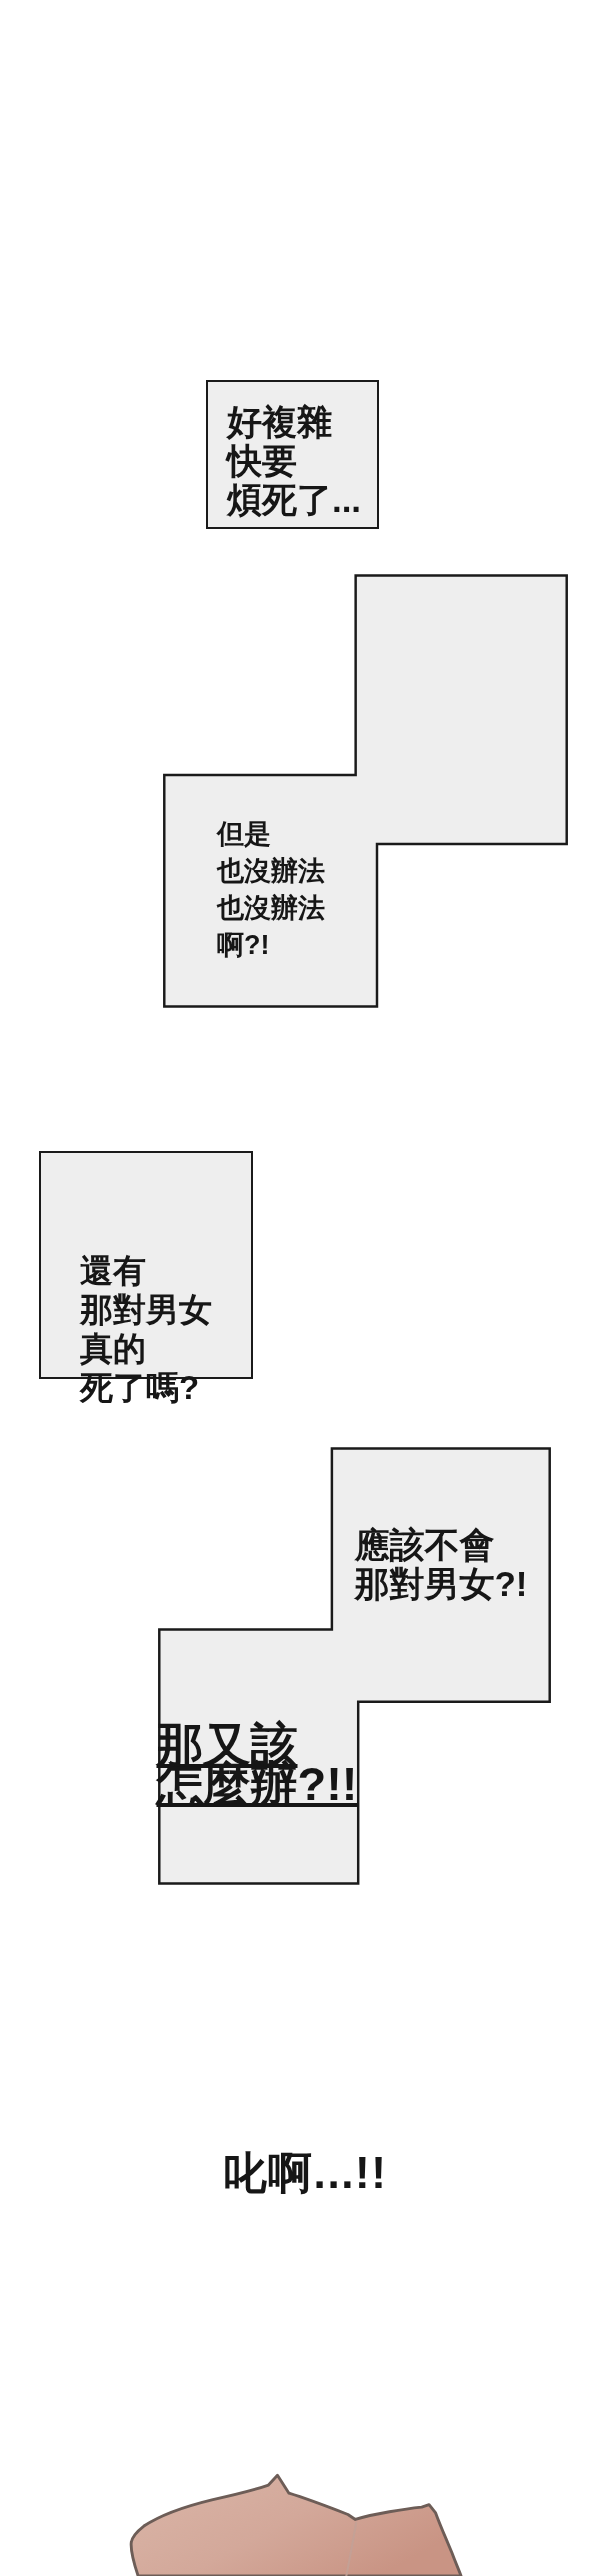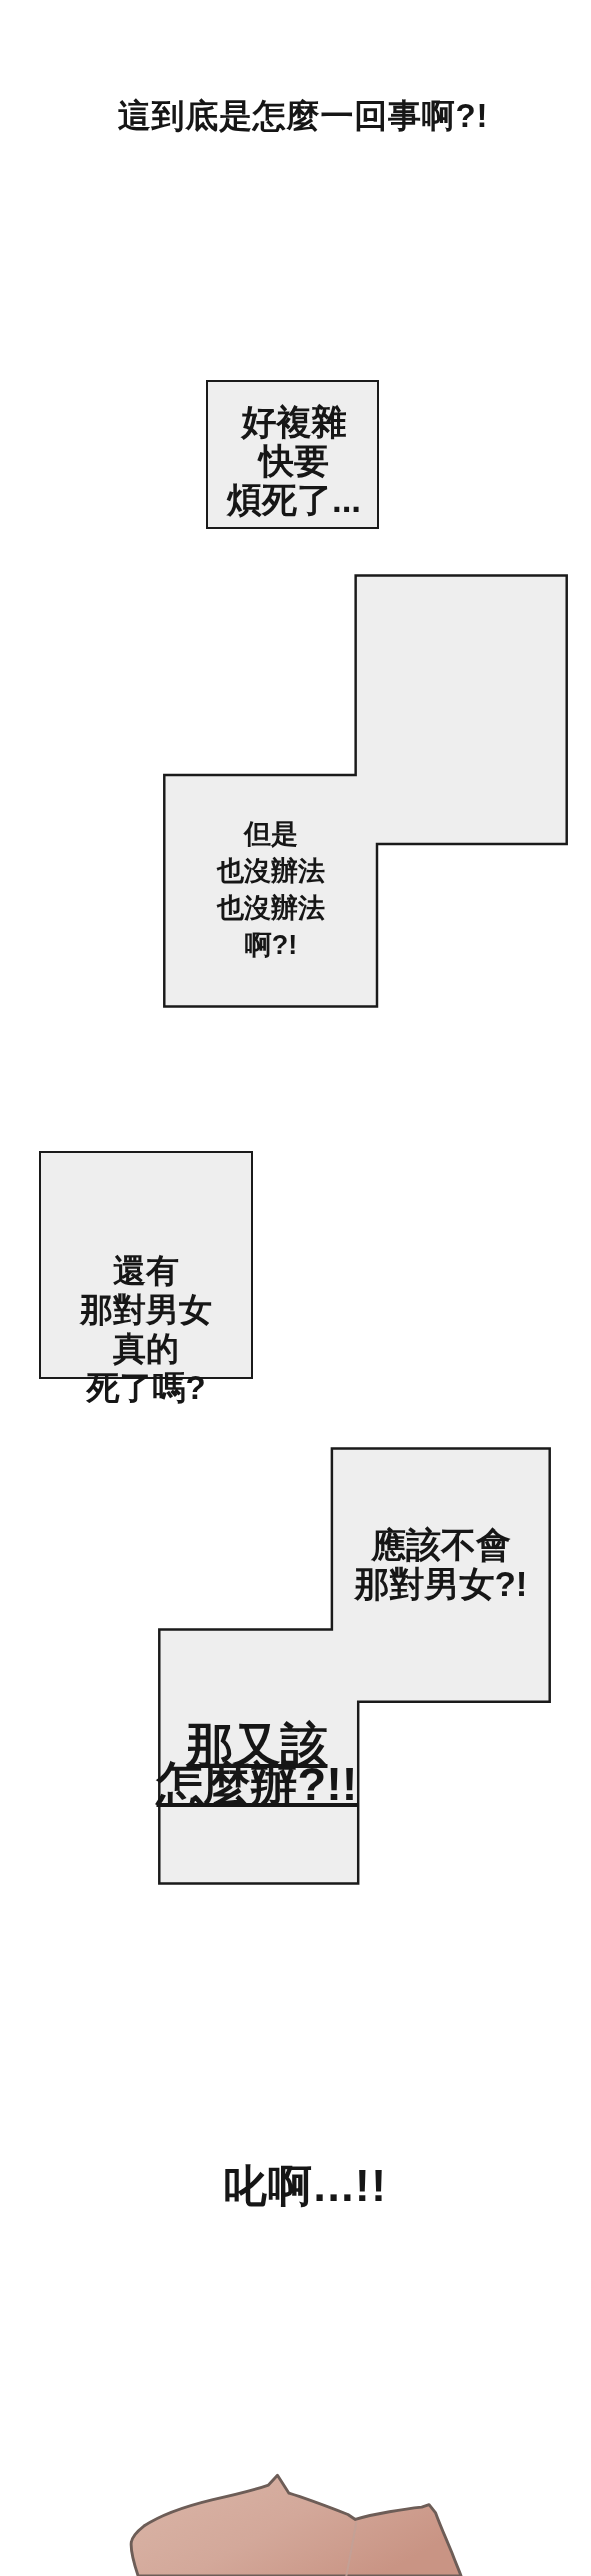--- a/index.html
+++ b/index.html
@@ -18,44 +18,42 @@
     font-size:33px;font-weight:700;white-space:nowrap;
     letter-spacing:0.8px;color:#161616;
   }
   .panel-rect{
     background:#eeeeee;
     border:2.5px solid #1a1a1a;
     box-sizing:border-box;
   }
   .panel-text{
     transform:translateX(-50%);
-    text-align:center;
     font-weight:700;
     color:#161616;
     white-space:nowrap;
   }
   .t1{top:402px;left:294px;font-size:35px;line-height:39px;}
   .t2{top:660px;left:463px;font-size:35px;line-height:39px;}
   .t3{top:816px;left:271px;font-size:27px;line-height:37px;}
   .t4{top:1251px;left:146px;font-size:33px;line-height:39px;}
   .t5{top:1525px;left:441px;font-size:35px;line-height:39px;}
   .t6{top:1725px;left:257px;font-size:47px;line-height:39px;text-decoration:underline;}
   .scream{
     top:2144px;left:305px;transform:translateX(-50%);
     font-size:44px;font-weight:700;white-space:nowrap;
-    color:#161616;letter-spacing:1.6px;margin-top:13px;
+    color:#161616;letter-spacing:1.6px;
   }
   svg{display:block;}
 </style>
 </head>
 <body>
 
 <div class="page">
 
-  <div class="abs headline">這到底是怎麼一回事啊?!</div>
 
   <div class="abs panel-rect" style="left:206px;top:380px;width:173px;height:149px;"></div>
   <div class="abs panel-text t1">
     <div>好複雜</div>
     <div>快要</div>
     <div>煩死了...</div>
   </div>
 
   <svg class="abs" style="left:161px;top:572px;" width="409" height="438" viewBox="196 696 498 533">
     <polygon points="433,700 690,700 690,1027 459,1027 459,1225 200,1225 200,943 433,943" fill="#eeeeee" stroke="#1a1a1a" stroke-width="3" stroke-linejoin="miter"></polygon>

